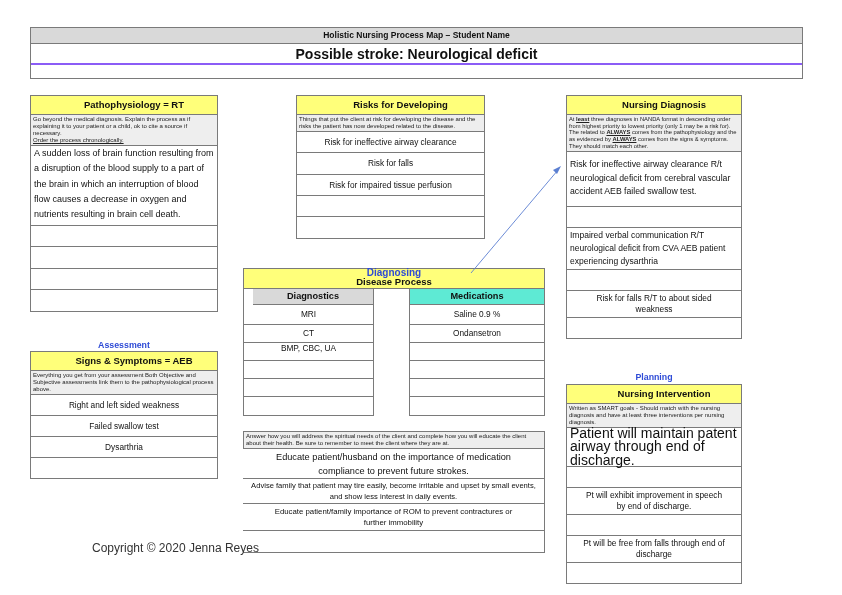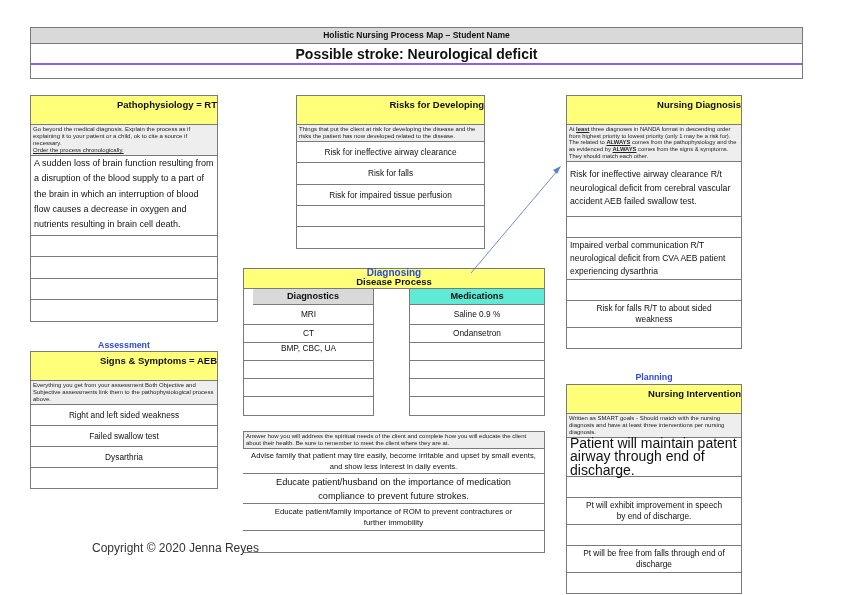--- a/index.html
+++ b/index.html
@@ -12,21 +12,21 @@
   .title-block { left: 30px; top: 27px; width: 773px; border: 1px solid #7a7a7a; }
   .title-row1 { height: 16px; background: #d9d9d9; border-bottom: 1px solid #7a7a7a;
     font-size: 8.5px; font-weight: bold; text-align: center; line-height: 15px; }
   .title-row2 { height: 21px; border-bottom: 2px solid #8b5cf6;
     font-size: 14px; font-weight: bold; text-align: center; line-height: 20px; }
   .title-row3 { height: 13px; }
 
   
   .box { border: 1px solid #7a7a7a; background: #fff; }
   .box-head { background: #ffff7a; border-bottom: 1px solid #7a7a7a; font-weight: bold;
-    text-align: right; font-size: 9.5px; line-height: 18px; height: 29px; padding-left: 20px; }
+    text-align: center; font-size: 9.5px; line-height: 18px; height: 19px; padding-left: 20px; }
   .box-hint { background: #eeeeee; border-bottom: 1px solid #7a7a7a; font-size: 6px;
     line-height: 7px; padding: 1px 2px 1px 2px; color: #222; }
   .row { border-bottom: 1px solid #7a7a7a; font-size: 8.3px; line-height: 11px;
     text-align: center; display: flex; align-items: center; justify-content: center; padding: 0 3px; }
   .row:last-child { border-bottom: none; }
   .row.left { text-align: left; justify-content: flex-start; }
   .row.tall-text { font-size: 9px; line-height: 15.3px; }
 
   .blue-label { color: #2e4bd6; font-weight: bold; font-size: 8.8px; text-align: center; }
 
@@ -96,22 +96,22 @@
   <div class="row" style="height:20px;">Saline 0.9 %</div>
   <div class="row" style="height:18px;">Ondansetron</div>
   <div class="row" style="height:18px;"></div>
   <div class="row" style="height:18px;"></div>
   <div class="row" style="height:18px;"></div>
   <div class="row" style="height:18px;"></div>
 </div>
 
 <div class="abs box" style="left:243px; top:431px; width:302px; border-left:none;">
   <div class="box-hint" style="border-left:1px solid #7a7a7a;">Answer how you will address the spiritual needs of the client and complete how you will educate the client about their health. Be sure to remember to meet the client where they are at.</div>
+  <div class="row" style="height:30px; font-size:9.2px; line-height:14px; padding:0 20px;">Educate patient/husband on the importance of medication compliance to prevent future strokes.</div>
   <div class="row" style="height:25px; font-size:7.6px; line-height:11px;">Advise family that patient may tire easily, become irritable and upset by small events, and show less interest in daily events.</div>
-  <div class="row" style="height:30px; font-size:9.2px; line-height:14px; padding:0 20px;">Educate patient/husband on the importance of medication compliance to prevent future strokes.</div>
   <div class="row" style="height:27px; font-size:7.8px; line-height:11.5px; padding:0 30px;">Educate patient/family importance of ROM to prevent contractures or further immobility</div>
   <div class="row" style="height:21px;"></div>
 </div>
 
 <div class="abs box" style="left:566px; top:95px; width:176px;">
   <div class="box-head">Nursing Diagnosis</div>
   <div class="box-hint" style="font-size:5.8px; line-height:6.7px;">
     <span>At </span><b style="text-decoration:underline;">least</b><span> three diagnoses in NANDA format in descending order from highest priority to lowest priority (only 1 may be a risk for). The related to </span><b style="text-decoration:underline;">ALWAYS</b><span> comes from the pathophysiology and the as evidenced by </span><b style="text-decoration:underline;">ALWAYS</b><span> comes from the signs &amp; symptoms. They should match each other.</span>
   </div>
   <div class="row left" style="height:55px; font-size:8.7px; line-height:13.5px;">Risk for ineffective airway clearance R/t neurological deficit from cerebral vascular accident AEB failed swallow test.</div>

